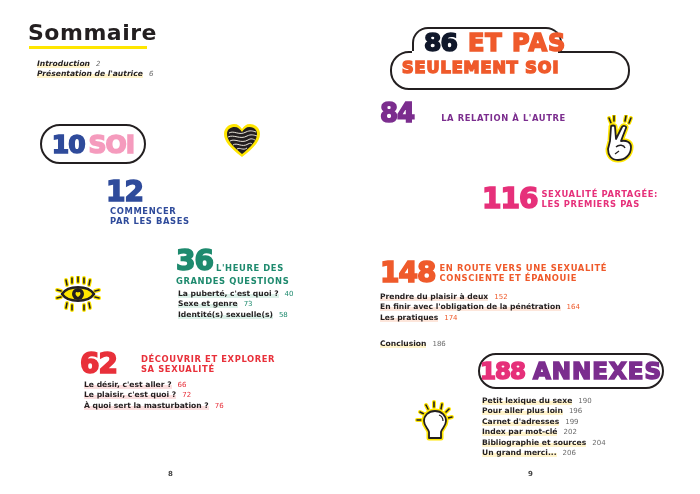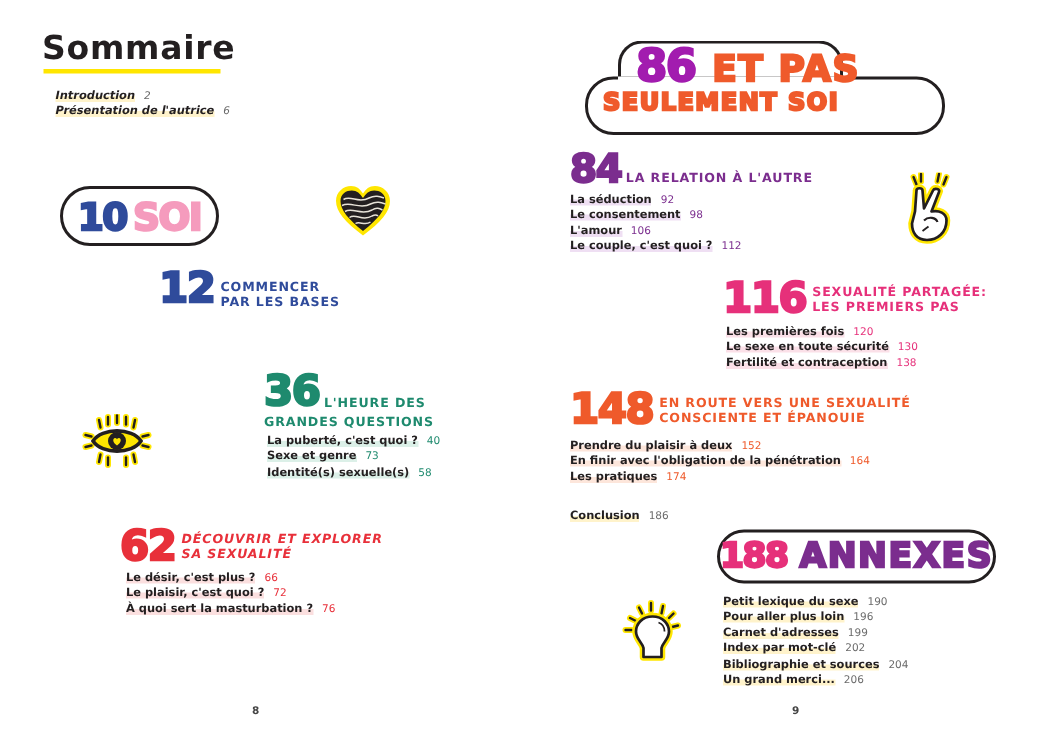--- a/index.html
+++ b/index.html
@@ -60,21 +60,21 @@
     <g stroke="#e8e3d8" stroke-width="1" fill="none">
       <path d="M7 10 C12 7 17 13 24 9 C28 7 31 8 34 9"></path>
       <path d="M6 14 C12 11 18 17 25 13 C29 11 32 12 35 13"></path>
       <path d="M8 18 C13 15 19 21 26 17 C29 15 31 16 33 17"></path>
       <path d="M11 22 C15 19 20 25 26 21 C28 20 29 20 30 21"></path>
       <path d="M15 26 C18 24 21 28 25 25"></path>
     </g>
   </svg>
 
   <div class="abs" style="left:106px; top:178px;">
-    <div style="display:flex; align-items:flex-end;">
+    <div style="display:flex; align-items:flex-start;flex-direction:column;">
       <span class="big-num outlined" style="font-size:28px; color:#2f4b9b;">12</span>
       <div style="margin-left:4px; color:#2f4b9b;">
         <div class="chap-title">COMMENCER</div>
         <div class="chap-title">PAR LES BASES</div>
       </div>
     </div>
   </div>
 
   <svg class="abs icon" style="left:54px; top:276px;" width="48" height="36" viewBox="0 0 48 36">
     <g stroke="#ffe600" stroke-width="4" stroke-linecap="round">
@@ -119,63 +119,57 @@
     </div>
     <div class="chap-title" style="color:#1e8a6e; margin-top:1px;">GRANDES QUESTIONS</div>
   </div>
   <div class="abs" style="left:178px; top:289px;">
     <div class="entry hl-green"><span class="t">La puberté, c'est quoi ?</span><span class="p" style="color:#1e8a6e">40</span></div>
     <div class="entry hl-green"><span class="t">Sexe et genre</span><span class="p" style="color:#1e8a6e">73</span></div>
     <div class="entry hl-green"><span class="t">Identité(s) sexuelle(s)</span><span class="p" style="color:#1e8a6e">58</span></div>
   </div>
 
   <div class="abs" style="left:80px; top:350px;">
-    <div style="display:flex; align-items:center;">
+    <div style="display:flex; align-items:center;gap:20px;">
       <span class="big-num outlined" style="font-size:28px; color:#e8303a;">62</span>
-      <div style="margin-left:4px; color:#e8303a;font-style:italic;">
+      <div style="margin-left:4px; color:#e8303a;">
         <div class="chap-title">DÉCOUVRIR ET EXPLORER</div>
         <div class="chap-title">SA SEXUALITÉ</div>
       </div>
     </div>
   </div>
   <div class="abs" style="left:84px; top:380px;">
-    <div class="entry hl-red"><span class="t">Le désir, c'est plus ?</span><span class="p" style="color:#e8303a">66</span></div>
+    <div class="entry hl-red"><span class="t">Le désir, c'est aller ?</span><span class="p" style="color:#e8303a">66</span></div>
     <div class="entry hl-red"><span class="t">Le plaisir, c'est quoi ?</span><span class="p" style="color:#e8303a">72</span></div>
     <div class="entry hl-red"><span class="t">À quoi sert la masturbation ?</span><span class="p" style="color:#e8303a">76</span></div>
   </div>
 
   <div class="abs folio" style="left:168px; top:470px;">8</div>
 </div>
 
 <div class="page right">
 
   <div class="abs" style="left:40px; top:27px; width:240px; height:63px;">
     <div class="abs" style="left:22px; top:0; width:150px; height:32px; border:2px solid #231f20; border-bottom:none; border-radius:16px 16px 0 0; box-sizing:border-box; background:#fff;"></div>
     <div class="abs" style="left:0; top:24px; width:240px; height:39px; border:2px solid #231f20; border-radius:19px; box-sizing:border-box; background:#fff;"></div>
     <div class="abs" style="left:22px; top:24px; width:146px; height:4px; background:#fff;"></div>
     <div class="abs" style="left:34px; top:3px; white-space:nowrap;">
-      <span class="big-num outlined" style="font-size:30px; color:#a21caf;text-align:right;">86</span>
+      <span class="big-num outlined" style="font-size:25px; color:#0f172a;text-align:right;">86</span>
       <span class="big-num outlined" style="font-size:24px; color:#ef5a2b; margin-left:6px; letter-spacing:1px;">ET PAS</span>
     </div>
     <div class="abs" style="left:12px; top:31px; white-space:nowrap;">
       <span class="big-num outlined" style="font-size:16px; color:#ef5a2b; letter-spacing:1px;">SEULEMENT SOI</span>
     </div>
   </div>
 
   <div class="abs" style="left:30px; top:100px;">
-    <div style="display:flex; align-items:flex-end;">
+    <div style="display:flex; align-items:flex-end;gap:24px;">
       <span class="big-num outlined" style="font-size:26px; color:#7b2d8e;">84</span>
       <div class="chap-title" style="color:#7b2d8e; margin-left:3px; margin-bottom:3px;">LA RELATION À L'AUTRE</div>
     </div>
-  </div>
-  <div class="abs" style="left:30px; top:128px;">
-    <div class="entry hl-purple"><span class="t">La séduction</span><span class="p" style="color:#7b2d8e">92</span></div>
-    <div class="entry hl-purple"><span class="t">Le consentement</span><span class="p" style="color:#7b2d8e">98</span></div>
-    <div class="entry hl-purple"><span class="t">L'amour</span><span class="p" style="color:#7b2d8e">106</span></div>
-    <div class="entry hl-purple"><span class="t">Le couple, c'est quoi ?</span><span class="p" style="color:#7b2d8e">112</span></div>
   </div>
 
   <svg class="abs icon" style="left:252px; top:115px;" width="34" height="48" viewBox="0 0 34 48">
     <g stroke="#ffe600" stroke-width="4" stroke-linecap="round">
         <line x1="7" y1="3" x2="9" y2="8"></line>
         <line x1="12" y1="1" x2="12" y2="6"></line>
         <line x1="24" y1="1" x2="23" y2="6"></line>
         <line x1="29" y1="3" x2="27" y2="8"></line>
       </g>
     <g stroke="#231f20" stroke-width="1.6" stroke-linecap="round">
@@ -191,25 +185,20 @@
   </svg>
 
   <div class="abs" style="left:132px; top:185px;">
     <div style="display:flex; align-items:center;">
       <span class="big-num outlined" style="font-size:28px; color:#e6307a;">116</span>
       <div style="margin-left:4px; color:#e6307a;">
         <div class="chap-title">SEXUALITÉ PARTAGÉE:</div>
         <div class="chap-title">LES PREMIERS PAS</div>
       </div>
     </div>
-  </div>
-  <div class="abs" style="left:134px; top:216px;">
-    <div class="entry hl-pink"><span class="t">Les premières fois</span><span class="p" style="color:#e6307a">120</span></div>
-    <div class="entry hl-pink"><span class="t">Le sexe en toute sécurité</span><span class="p" style="color:#e6307a">130</span></div>
-    <div class="entry hl-pink"><span class="t">Fertilité et contraception</span><span class="p" style="color:#e6307a">138</span></div>
   </div>
 
   <div class="abs" style="left:30px; top:259px;">
     <div style="display:flex; align-items:center;">
       <span class="big-num outlined" style="font-size:28px; color:#ef5a2b;">148</span>
       <div style="margin-left:4px; color:#ef5a2b;">
         <div class="chap-title">EN ROUTE VERS UNE SEXUALITÉ</div>
         <div class="chap-title">CONSCIENTE ET ÉPANOUIE</div>
       </div>
     </div>

